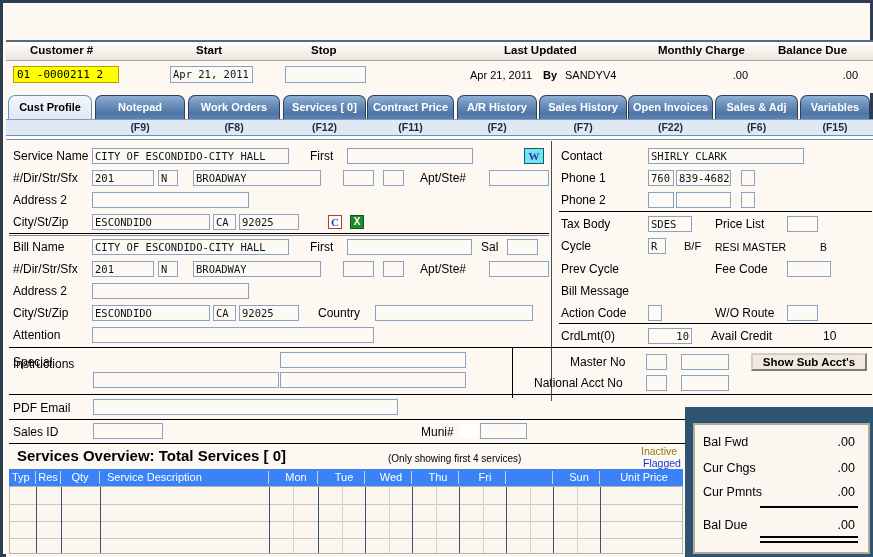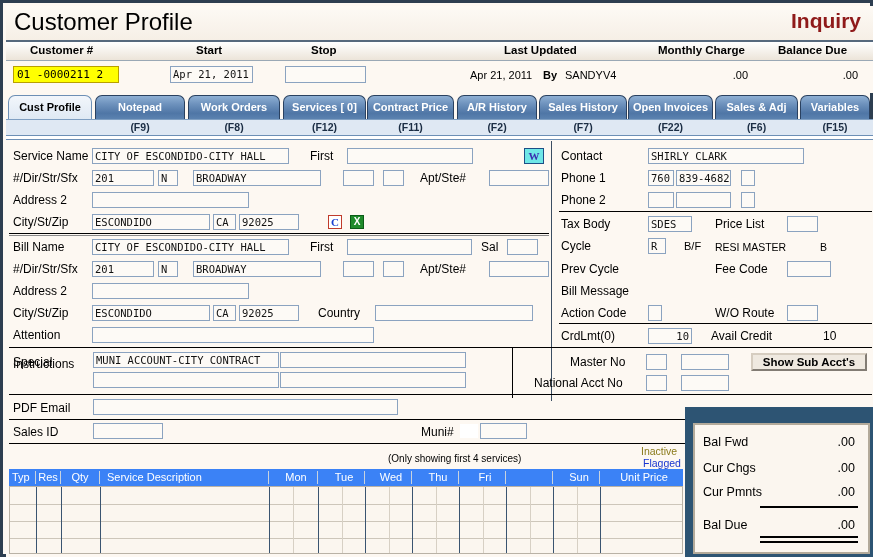--- a/index.html
+++ b/index.html
@@ -101,24 +101,20 @@
     background:#fbf6ef;border:2px solid #b3aa9a;box-sizing:border-box;}
   .ballbl{position:absolute;font-size:12.5px;color:#000;}
   .balval{position:absolute;font-size:12.5px;color:#000;text-align:right;}
   .balrule{position:absolute;height:2px;background:#000;}
 </style>
 </head>
 <body>
 
 <div id="app">
 
-  <div class="titlebar">
-    <div class="title-text">Customer Profile</div>
-    <div class="inquiry-text">Inquiry</div>
-  </div>
   <div class="hdr-sep"></div>
 
   <div class="hdr-row">
     <div class="hdr-lbl" style="left:24px;top:2px;">Customer #</div>
     <div class="hdr-lbl" style="left:190px;top:2px;">Start</div>
     <div class="hdr-lbl" style="left:305px;top:2px;">Stop</div>
     <div class="hdr-lbl" style="left:498px;top:2px;">Last Updated</div>
     <div class="hdr-lbl" style="left:652px;top:2px;">Monthly Charge</div>
     <div class="hdr-lbl" style="left:772px;top:2px;">Balance Due</div>
   </div>
@@ -258,21 +254,20 @@
   <div class="rule" style="left:556px;top:320px;width:313px;"></div>
 
   <div class="lbl" style="left:558px;top:326px;text-align:center;">CrdLmt(0)</div>
   <div class="inpt" style="left:645px;top:325px;width:44px;height:16px;text-align:right;">10</div>
   <div class="lbl" style="left:708px;top:326px;">Avail Credit</div>
   <div class="lbl" style="left:820px;top:326px;">10</div>
 
   <div class="rule" style="left:6px;top:344px;width:863px;"></div>
   <div class="lbl" style="left:10px;top:352px;">Special</div>
   <div class="lbl" style="left:10px;top:354px;">Instructions</div>
-  <div class="inpt" style="left:90px;top:349px;width:186px;height:16px;">MUNI ACCOUNT-CITY CONTRACT</div>
   <div class="inpt" style="left:90px;top:369px;width:186px;height:16px;"></div>
   <div class="inpt" style="left:277px;top:349px;width:186px;height:16px;"></div>
   <div class="inpt" style="left:277px;top:369px;width:186px;height:16px;"></div>
 
   <div class="rule" style="left:509px;top:345px;width:1px;height:50px;"></div>
   <div class="lbl" style="left:567px;top:352px;">Master No</div>
   <div class="inpt" style="left:643px;top:351px;width:21px;height:16px;"></div>
   <div class="inpt" style="left:678px;top:351px;width:48px;height:16px;"></div>
   <div class="btn3d" style="left:748px;top:350px;width:116px;height:18px;">Show Sub Acct's</div>
 
@@ -286,20 +281,21 @@
   <div class="inpt" style="left:90px;top:396px;width:305px;height:16px;"></div>
   <div class="rule" style="left:6px;top:416px;width:676px;"></div>
 
   <div class="lbl" style="left:10px;top:422px;">Sales ID</div>
   <div class="inpt" style="left:90px;top:420px;width:70px;height:16px;"></div>
   <div class="lbl" style="left:418px;top:422px;">Muni#</div>
   <div class="inpt" style="left:456px;top:420px;width:20px;height:16px;border-color:#fdf8f2;background:#ffffff;"></div>
   <div class="inpt" style="left:477px;top:420px;width:47px;height:16px;"></div>
   <div class="rule" style="left:6px;top:440px;width:676px;"></div>
 
+  <div class="svc-title" style="left:14px;top:444px;">Services Overview: Total Services [   0]</div>
   <div class="svc-note" style="left:385px;top:450px;">(Only showing first 4 services)</div>
   <div class="inactive" style="left:638px;top:442px;">Inactive</div>
   <div class="flagged" style="left:640px;top:454px;">Flagged</div>
 
   <div class="thead" style="left:6px;top:466px;width:674px;">
     <div class="th" style="left:0px;width:26px;text-align:left;padding-left:3px;">Typ</div>
     <div class="th" style="left:27px;width:24px;">Res</div>
     <div class="th" style="left:52px;width:38px;">Qty</div>
     <div class="th" style="left:92px;width:164px;text-align:left;padding-left:6px;">Service Description</div>
     <div class="th" style="left:262px;width:50px;">Mon</div>

